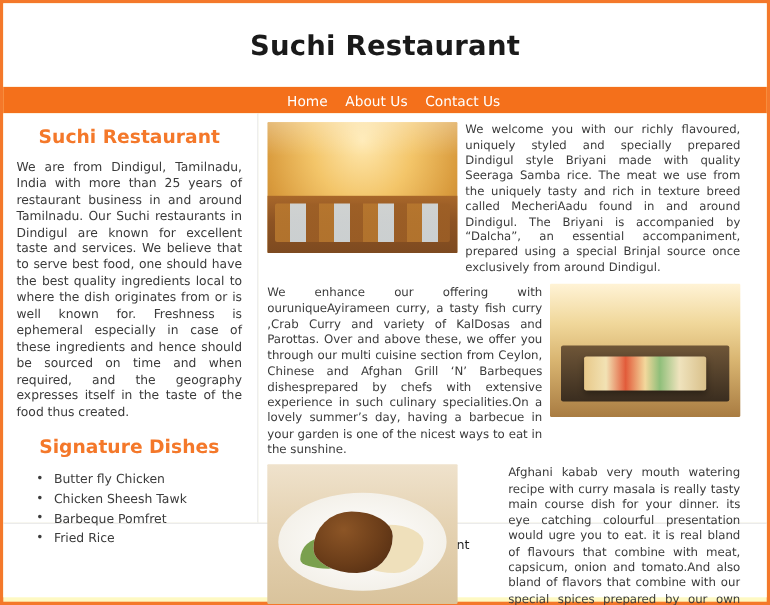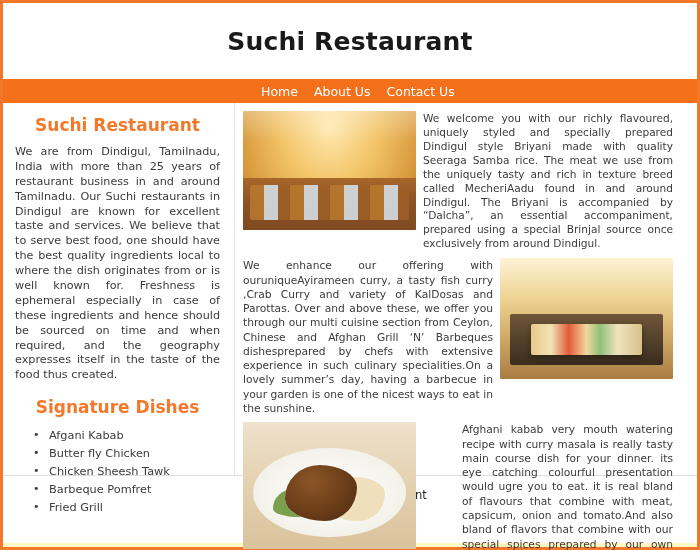--- a/index.html
+++ b/index.html
@@ -248,25 +248,24 @@
     <a href="#">Contact Us</a>
   </div>
 
   <div class="content">
 
     <div class="sidebar">
       <h2>Suchi Restaurant</h2>
       <p>We are from Dindigul, Tamilnadu, India with more than 25 years of restaurant business in and around Tamilnadu. Our Suchi restaurants in Dindigul are known for excellent taste and services. We believe that to serve best food, one should have the best quality ingredients local to where the dish originates from or is well known for. Freshness is ephemeral especially in case of these ingredients and hence should be sourced on time and when required, and the geography expresses itself in the taste of the food thus created.</p>
       <h2 class="sig">Signature Dishes</h2>
       <ul class="dish-list">
-        <li>Afgani Kabab</li>
         <li>Butter fly Chicken</li>
         <li>Chicken Sheesh Tawk</li>
         <li>Barbeque Pomfret</li>
-        <li>Fried Grill</li>
+        <li>Fried Rice</li>
       </ul>
     </div>
 
     <div class="main">
 
       <div class="row r1">
         <div class="photo tall img-interior"></div>
         <div class="blurb">We welcome you with our richly flavoured, uniquely styled and specially prepared Dindigul style Briyani made with quality Seeraga Samba rice. The meat we use  from the uniquely tasty and rich in texture breed called MecheriAadu found in and around Dindigul. The Briyani is accompanied by “Dalcha”, an essential accompaniment, prepared using a special Brinjal source once exclusively from around Dindigul.</div>
       </div>
 

